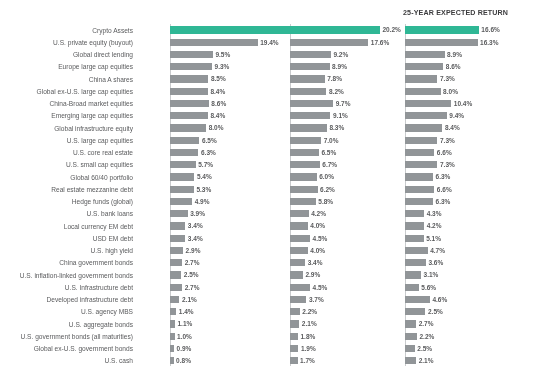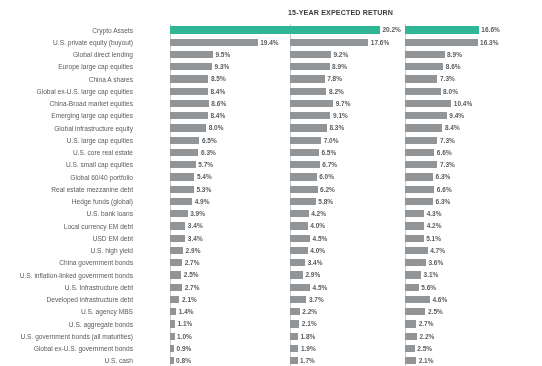--- a/index.html
+++ b/index.html
@@ -98,21 +98,21 @@
     white-space: nowrap;
   }
 
   
 </style>
 </head>
 <body>
 
 <div id="chart-root">
 
-  <div class="col-header" id="hdr-1">15-YEAR EXPECTED RETURN</div>
+  <div class="col-header" id="hdr-2">25-YEAR EXPECTED RETURN</div>
 
   <div class="axis" id="axis-0"></div>
   <div class="axis" id="axis-1"></div>
   <div class="axis" id="axis-2"></div>
 
   <div class="rows" id="rows">
       <div class="row">
         <div class="cat-label">Crypto Assets</div>
         <div class="panel p0" style="left: 0px; width: 542px;">
           <div class="bar highlight" style="left: 170px; width: 120.232px;"></div>

